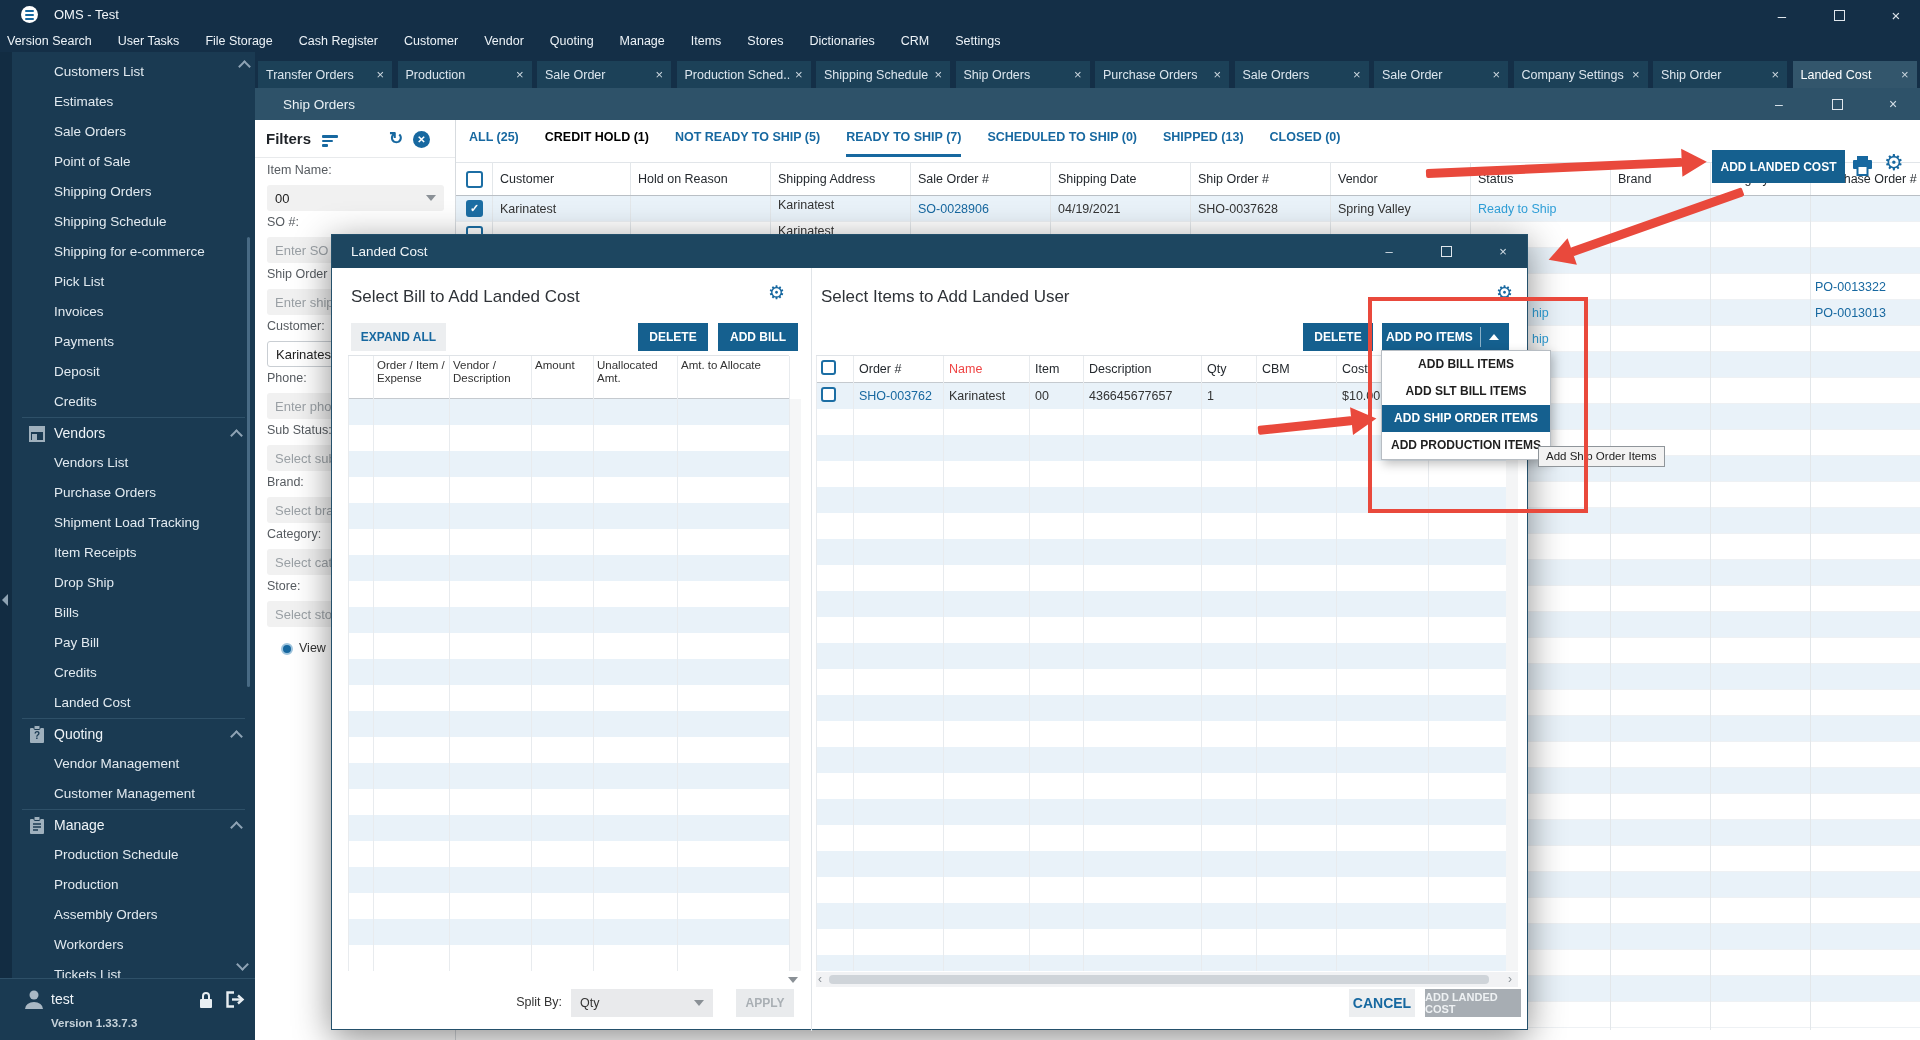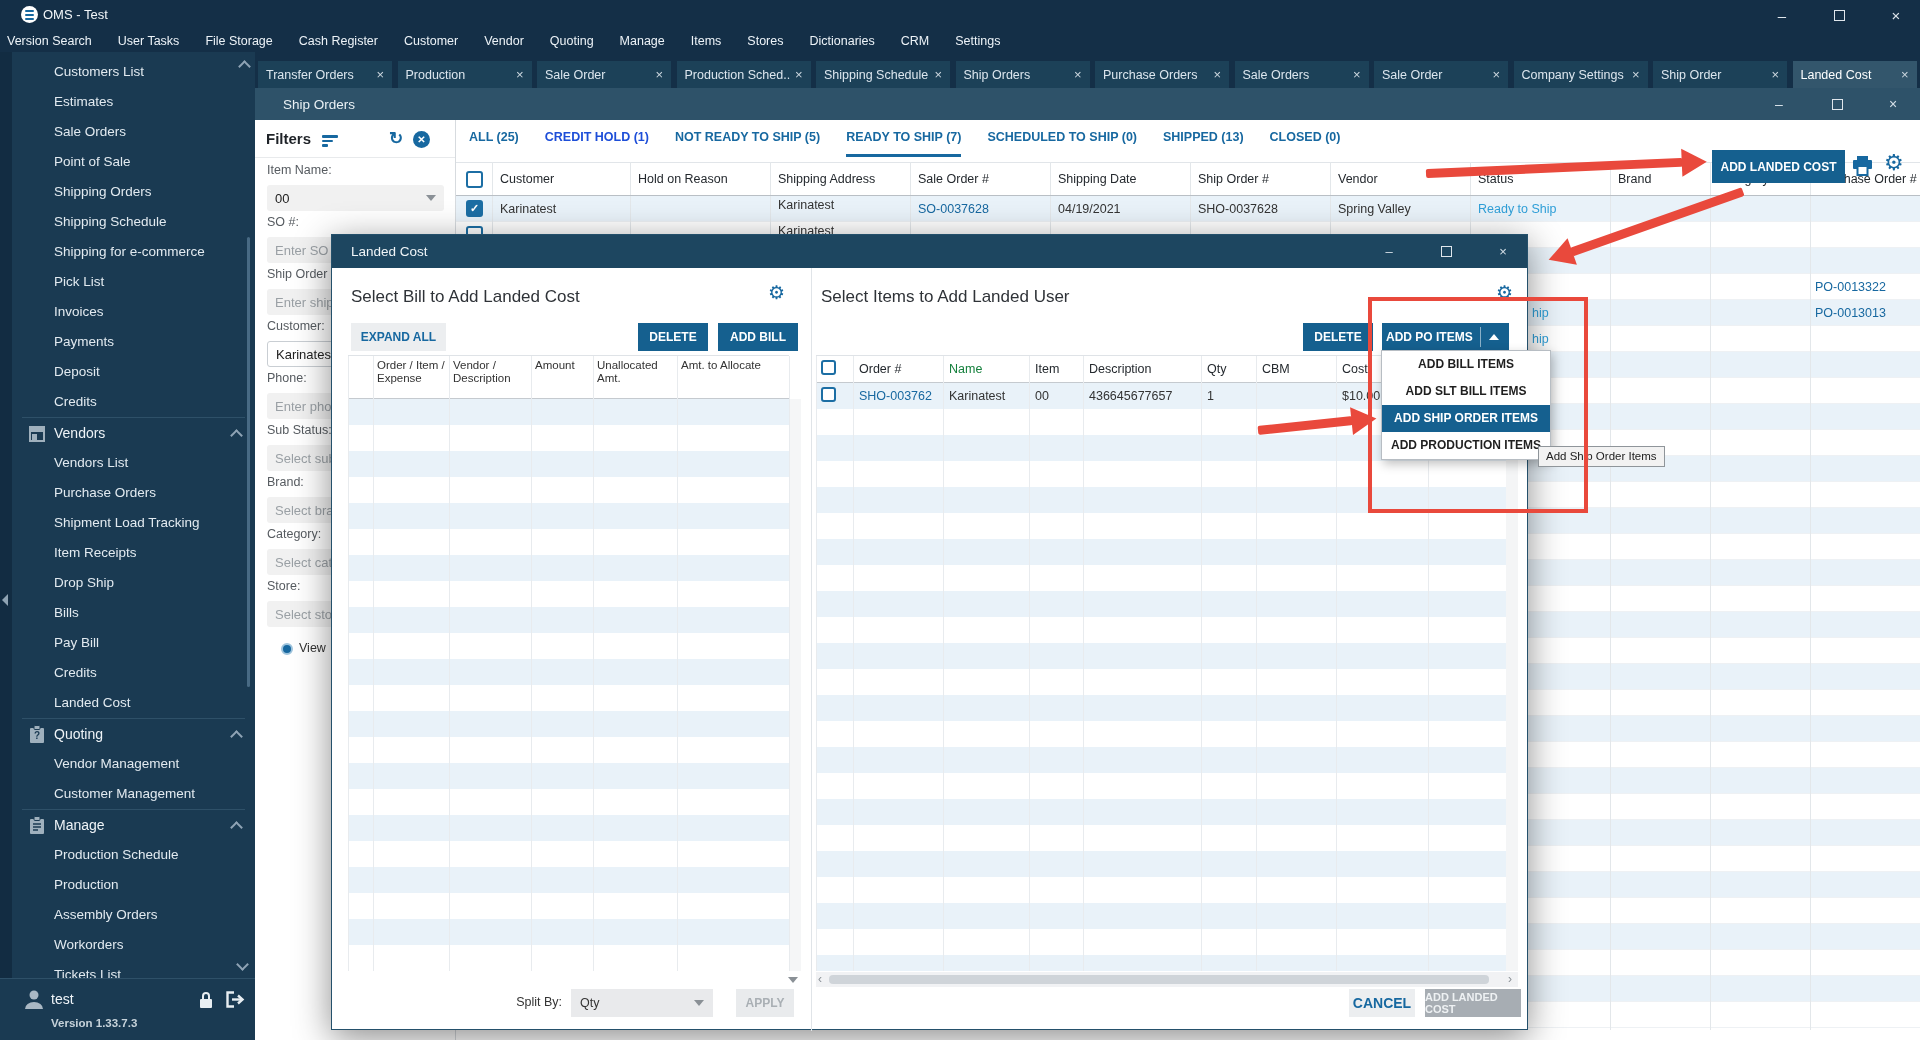--- a/index.html
+++ b/index.html
@@ -1,20 +1,20 @@
 <!DOCTYPE html>
 <html><head>
 <meta charset="utf-8">
 <style>
   html,body{margin:0;padding:0;background:#0f2538;font-family:"Liberation Sans",sans-serif;}
   #root{position:relative;width:1920px;height:1040px;overflow:hidden;background:#fff;}
   .a{position:absolute;}
   
   .titlebar{left:0;top:0;width:1920px;height:30px;background:#142f47;}
-  .ttxt{position:absolute;left:43px;top:7px;color:#f2f6f9;font-size:13px;}
+  .ttxt{position:absolute;left:54px;top:7px;color:#f2f6f9;font-size:13px;}
   .logo{position:absolute;left:21px;top:6px;width:17px;height:17px;border-radius:50%;background:#fff;display:flex;flex-direction:column;justify-content:center;align-items:center;gap:2px;}
   .logo i{display:block;width:9px;height:2px;background:#1768a0;border-radius:1px;}
   .wbtn{position:absolute;top:0;width:46px;height:30px;color:#dfe6ec;font-size:15px;display:flex;align-items:center;justify-content:center;}
   .rsq{display:inline-block;width:9px;height:9px;border:1px solid #dfe6ec;}
   .menubar{left:0;top:30px;width:1920px;height:22px;background:#142f47;display:flex;align-items:center;padding-left:7px;box-sizing:border-box;}
   .mi{color:#edf3f8;font-size:12.5px;margin-right:26px;white-space:nowrap;}
   .tabstrip{left:255px;top:52px;width:1665px;height:36px;background:#142f47;}
   .tab{position:absolute;display:flex;align-items:center;background:#1c4158;color:#dce6ee;box-sizing:border-box;padding:0 8px;}
   .tab.active{background:#33566c;color:#fff;}
   .tlab{flex:1;overflow:hidden;white-space:nowrap;font-size:12.5px;position:relative;}
@@ -345,35 +345,35 @@
       <div class="a" style="left: 1198px; top: 162px; width: 130px; height: 34px; line-height: 34px; font-size: 12.5px; color: rgb(36, 41, 46); overflow: hidden; white-space: nowrap;">Ship Order #</div>
       <div class="a" style="left: 1338px; top: 162px; width: 130px; height: 34px; line-height: 34px; font-size: 12.5px; color: rgb(36, 41, 46); overflow: hidden; white-space: nowrap;">Vendor</div>
       <div class="a" style="left: 1478px; top: 162px; width: 130px; height: 34px; line-height: 34px; font-size: 12.5px; color: rgb(36, 41, 46); overflow: hidden; white-space: nowrap;">Status</div>
       <div class="a" style="left: 1618px; top: 162px; width: 90px; height: 34px; line-height: 34px; font-size: 12.5px; color: rgb(36, 41, 46); overflow: hidden; white-space: nowrap;">Brand</div>
       <div class="a" style="left: 1718px; top: 162px; width: 90px; height: 34px; line-height: 34px; font-size: 12.5px; color: rgb(36, 41, 46); overflow: hidden; white-space: nowrap;">Category</div>
       <div class="a" style="left: 1818px; top: 162px; width: 100px; height: 34px; line-height: 34px; font-size: 12.5px; color: rgb(36, 41, 46); overflow: hidden; white-space: nowrap;">Purchase Order #</div>
       <div class="a" style="left: 456px; top: 195px; width: 1464px; height: 1px; background: rgb(185, 191, 197);"></div>
       <div class="cb checked" style="left: 466px; top: 200px; width: 17px; height: 17px; font-size: 11px; line-height: 12px;">✓</div>
       <div class="a" style="left: 500px; top: 196px; width: 130px; height: 26px; line-height: 26px; font-size: 12.5px; color: rgb(51, 51, 51); white-space: nowrap; overflow: hidden;">Karinatest</div>
       <div class="a" style="left: 778px; top: 198px; width: 130px; height: 14px; line-height: 14px; font-size: 12.5px; color: rgb(51, 51, 51); white-space: nowrap; overflow: hidden;">Karinatest</div>
-      <div class="a" style="left: 918px; top: 196px; width: 130px; height: 26px; line-height: 26px; font-size: 12.5px; color: rgb(23, 104, 160); white-space: nowrap; overflow: hidden;">SO-0037628</div>
+      <div class="a" style="left: 918px; top: 196px; width: 130px; height: 26px; line-height: 26px; font-size: 12.5px; color: rgb(23, 104, 160); white-space: nowrap; overflow: hidden;">SO-0028906</div>
       <div class="a" style="left: 1058px; top: 196px; width: 130px; height: 26px; line-height: 26px; font-size: 12.5px; color: rgb(51, 51, 51); white-space: nowrap; overflow: hidden;">04/19/2021</div>
       <div class="a" style="left: 1198px; top: 196px; width: 130px; height: 26px; line-height: 26px; font-size: 12.5px; color: rgb(51, 51, 51); white-space: nowrap; overflow: hidden;">SHO-0037628</div>
       <div class="a" style="left: 1338px; top: 196px; width: 130px; height: 26px; line-height: 26px; font-size: 12.5px; color: rgb(51, 51, 51); white-space: nowrap; overflow: hidden;">Spring Valley</div>
       <div class="a" style="left: 1478px; top: 196px; width: 130px; height: 26px; line-height: 26px; font-size: 12.5px; color: rgb(47, 159, 216); white-space: nowrap; overflow: hidden;">Ready to Ship</div>
       <div class="cb" style="left: 466px; top: 226px; width: 17px; height: 17px;"></div>
       <div class="a" style="left: 778px; top: 224px; width: 130px; height: 14px; line-height: 14px; font-size: 12.5px; color: rgb(51, 51, 51); white-space: nowrap; overflow: hidden;">Karinatest</div>
       <div class="a" style="left: 1815px; top: 274px; width: 130px; height: 26px; line-height: 26px; font-size: 12.5px; color: rgb(23, 104, 160); white-space: nowrap; overflow: hidden;">PO-0013322</div>
       <div class="a" style="left: 1532px; top: 300px; width: 130px; height: 26px; line-height: 26px; font-size: 12.5px; color: rgb(47, 159, 216); white-space: nowrap; overflow: hidden;">hip</div>
       <div class="a" style="left: 1815px; top: 300px; width: 130px; height: 26px; line-height: 26px; font-size: 12.5px; color: rgb(23, 104, 160); white-space: nowrap; overflow: hidden;">PO-0013013</div>
       <div class="a" style="left: 1532px; top: 326px; width: 130px; height: 26px; line-height: 26px; font-size: 12.5px; color: rgb(47, 159, 216); white-space: nowrap; overflow: hidden;">hip</div>
     </div>
   <div class="a" id="status-tabs" style="left:469px;top:126px;display:flex;gap:26px;">
       <div style="position: relative; font-weight: bold; font-size: 12.5px; color: rgb(23, 104, 160); padding: 4px 0px 10px; box-sizing: border-box; border-bottom: none;">ALL (25)</div>
-      <div style="position: relative; font-weight: bold; font-size: 12.5px; color: #1d4ed8; padding: 4px 0px 10px; box-sizing: border-box; border-bottom: none;">CREDIT HOLD (1)</div>
+      <div style="position: relative; font-weight: bold; font-size: 12.5px; color: #000000; padding: 4px 0px 10px; box-sizing: border-box; border-bottom: none;">CREDIT HOLD (1)</div>
       <div style="position: relative; font-weight: bold; font-size: 12.5px; color: rgb(23, 104, 160); padding: 4px 0px 10px; box-sizing: border-box; border-bottom: none;">NOT READY TO SHIP (5)</div>
       <div style="position: relative; font-weight: bold; font-size: 12.5px; color: rgb(23, 104, 160); padding: 4px 0px 10px; box-sizing: border-box; border-bottom: 3px solid rgb(23, 104, 160);">READY TO SHIP (7)</div>
       <div style="position: relative; font-weight: bold; font-size: 12.5px; color: rgb(23, 104, 160); padding: 4px 0px 10px; box-sizing: border-box; border-bottom: none;">SCHEDULED TO SHIP (0)</div>
       <div style="position: relative; font-weight: bold; font-size: 12.5px; color: rgb(23, 104, 160); padding: 4px 0px 10px; box-sizing: border-box; border-bottom: none;">SHIPPED (13)</div>
       <div style="position: relative; font-weight: bold; font-size: 12.5px; color: rgb(23, 104, 160); padding: 4px 0px 10px; box-sizing: border-box; border-bottom: none;">CLOSED (0)</div>
     </div>
   <div class="a bluebtn" style="left:1712px;top:150px;width:133px;height:33px;font-size:12px">ADD LANDED COST</div>
   <svg class="a" style="left:1852px;top:156px" width="21" height="20" viewBox="0 0 21 20">
       <rect x="5" y="0" width="11" height="4" fill="#1768a0"></rect>
       <rect x="1" y="4" width="19" height="9" rx="1" fill="#1768a0"></rect>
@@ -447,21 +447,21 @@
         <div style="position: absolute; left: 345px; top: 121px; width: 1px; height: 615px; background: rgb(232, 235, 238);"></div>
         <div style="position: absolute; left: 457px; top: 121px; width: 1px; height: 615px; background: rgb(232, 235, 238);"></div>
         <div style="position: absolute; left: 458px; top: 164px; width: 11px; height: 572px; background: rgb(245, 246, 247);"></div>
         <div style="position: absolute; left: 452px; top: 738px; width: 17px; height: 14px; display: flex; align-items: center; justify-content: center;">
           <div class="seltri"></div>
         </div>
       </div>
     <div id="rtable">
         <div class="cb" style="position: absolute; left: 489px; top: 125px; width: 15px; height: 15px;"></div>
         <div style="position: absolute; left: 527px; top: 121px; width: 82px; height: 26px; line-height: 26px; font-size: 12.5px; color: rgb(36, 41, 46); overflow: hidden; white-space: nowrap;">Order #</div>
-        <div style="position: absolute; left: 617px; top: 121px; width: 78px; height: 26px; line-height: 26px; font-size: 12.5px; color: #15803d; overflow: hidden; white-space: nowrap;">Name</div>
+        <div style="position: absolute; left: 617px; top: 121px; width: 78px; height: 26px; line-height: 26px; font-size: 12.5px; color: #ef4444; overflow: hidden; white-space: nowrap;">Name</div>
         <div style="position: absolute; left: 703px; top: 121px; width: 46px; height: 26px; line-height: 26px; font-size: 12.5px; color: rgb(36, 41, 46); overflow: hidden; white-space: nowrap;">Item</div>
         <div style="position: absolute; left: 757px; top: 121px; width: 110px; height: 26px; line-height: 26px; font-size: 12.5px; color: rgb(36, 41, 46); overflow: hidden; white-space: nowrap;">Description</div>
         <div style="position: absolute; left: 875px; top: 121px; width: 47px; height: 26px; line-height: 26px; font-size: 12.5px; color: rgb(36, 41, 46); overflow: hidden; white-space: nowrap;">Qty</div>
         <div style="position: absolute; left: 930px; top: 121px; width: 72px; height: 26px; line-height: 26px; font-size: 12.5px; color: rgb(36, 41, 46); overflow: hidden; white-space: nowrap;">CBM</div>
         <div style="position: absolute; left: 1010px; top: 121px; width: 84px; height: 26px; line-height: 26px; font-size: 12.5px; color: rgb(36, 41, 46); overflow: hidden; white-space: nowrap;">Cost</div>
         <div style="position: absolute; left: 1102px; top: 121px; width: 70px; height: 26px; line-height: 26px; font-size: 12.5px; color: rgb(36, 41, 46); overflow: hidden; white-space: nowrap;"></div>
         <div style="position: absolute; left: 484px; top: 120px; width: 690px; height: 1px; background: rgb(223, 227, 231);"></div>
         <div style="position: absolute; left: 484px; top: 147px; width: 690px; height: 1px; background: rgb(197, 202, 207);"></div>
         <div style="position: absolute; left: 485px; top: 148px; width: 689px; height: 26px; background: rgb(233, 242, 249);"></div>
         <div style="position: absolute; left: 485px; top: 174px; width: 689px; height: 26px; background: rgb(255, 255, 255);"></div>

